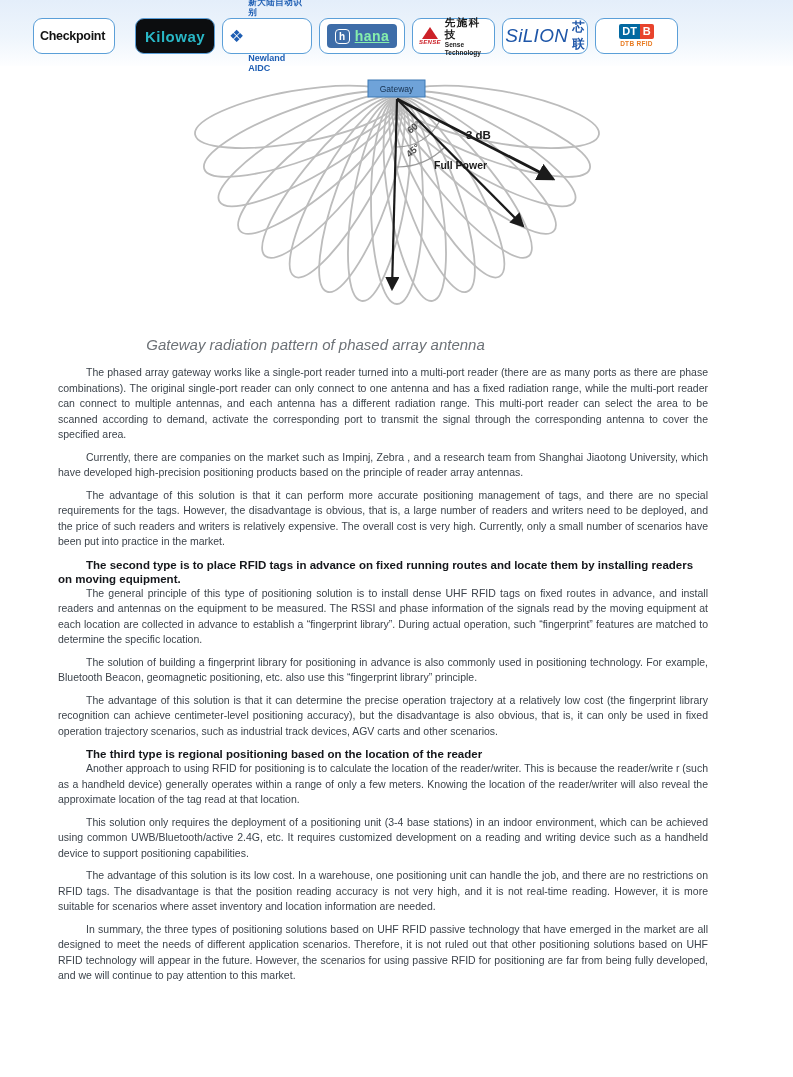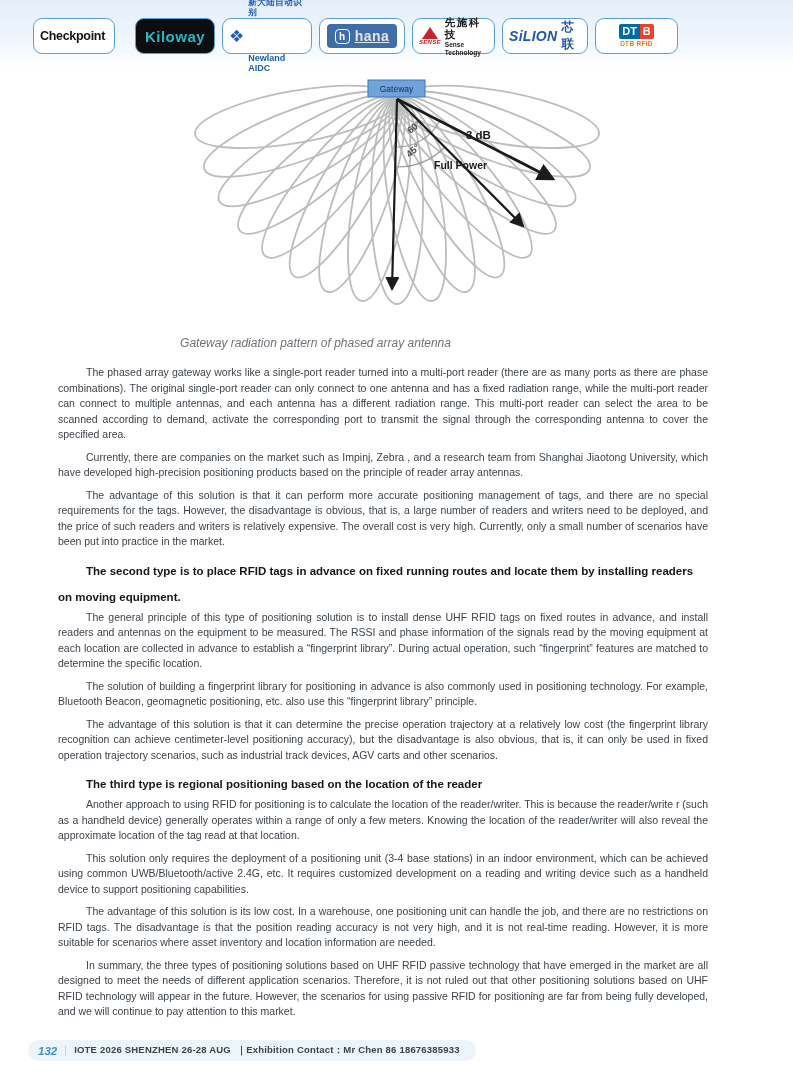--- a/index.html
+++ b/index.html
@@ -18,47 +18,47 @@
   .cp-mark { width:13px; height:13px; border-radius:2px; margin-left:3px;
     background:linear-gradient(135deg,#15325a 0 38%, #ffffff 38% 50%, #15325a 50% 62%, #ffffff 62% 72%, #15325a 72%); }
   .kiloway-text { font-size:15px; font-weight:800; color:#29b7c6; letter-spacing:0.5px; }
   .nl-mark { font-size:17px; color:#1e5eb3; line-height:1; margin-right:4px; }
   .nl-col { display:flex; flex-direction:column; line-height:1.15;gap:35px; }
   .nl-cn { font-size:8.5px; font-weight:700; color:#1e5eb3; letter-spacing:0.5px; }
   .nl-en { font-size:9px; font-weight:600; color:#1e5eb3; }
   .hana-inner { background:#3e6da8; border-radius:4px; display:flex; align-items:center; gap:5px; padding:4px 8px; }
   .hana-icon { width:15px; height:15px; border:1.6px solid #fff; border-radius:4px; color:#fff;
     font-size:10px; font-weight:700; display:flex; align-items:center; justify-content:center; }
-  .hana-text { color:#e5e5e5; font-size:14px; font-weight:600; letter-spacing:0.5px;text-decoration:underline; }
+  .hana-text { color:#86efac; font-size:14px; font-weight:600; letter-spacing:0.5px;text-decoration:underline; }
   .sense-col { display:flex; flex-direction:column; align-items:center; margin-right:4px; }
   .sense-tri { width:0; height:0; border-left:8px solid transparent; border-right:8px solid transparent;
     border-bottom:12px solid #cc2229; }
   .sense-mark { font-size:6px; font-weight:800; font-style:italic; color:#cc2229; letter-spacing:0.3px; }
   .sense-col2 { display:flex; flex-direction:column; line-height:1.2; }
   .sense-cn { font-size:10.5px; font-weight:700; color:#191919; letter-spacing:1.5px; }
   .sense-en { font-size:6.5px; font-weight:600; color:#191919; }
-  .silion-text { font-size:14px; font-weight:700; font-style:italic; color:#1e56a8; letter-spacing:0.3px; }
+  .silion-text { font-size:19px; font-weight:400; font-style:italic; color:#1e56a8; letter-spacing:0.3px; }
   .silion-cn { font-size:12.5px; font-weight:800; color:#1e56a8; margin-left:4px; }
   .dtb-col { display:flex; flex-direction:column; align-items:center; line-height:1; }
   .dtb-tiles { display:flex; }
   .dtb-tile { color:#fff; font-weight:800; font-size:11px; padding:2px 3px; }
   .dtb-green { background:#0369a1; border-radius:2px 0 0 2px; }
   .dtb-orange { background:#e8432c; border-radius:0 2px 2px 0; }
   .dtb-label { font-size:6.5px; font-weight:800; color:#e87a20; margin-top:2px; letter-spacing:0.3px; }
 
   
   .beam-svg { position:absolute; top:75px; left:0; }
   .caption { position:absolute; top:336px; left:0; width:631px; text-align:center;
-    font-size:12px; font-style:italic; color:#6d7277; }
+    font-size:15px; font-style:italic; color:#6d7277; }
 
   
   .article { position:absolute; top:365px; left:58px; width:650px;
     font-size:10.5px; line-height:15.5px; color:#3c434b; text-align:justify; }
   .article p { text-indent:28px; margin-bottom:7px; }
-  .article .subhead { font-size:11.5px; line-height:26px; font-weight:700; color:#15171b;
+  .article .subhead { font-size:11.5px; line-height:14px; font-weight:700; color:#15171b;
     text-indent:28px; margin-top:8px; margin-bottom:0; text-align:left; }
 
   
   .footer-pill { position:absolute; top:1040px; left:28px; height:21px; background:#edf4fb;
     border-radius:11px; display:flex; align-items:center; padding:0 16px 0 10px; gap:8px; }
   .page-num { font-size:11.5px; font-weight:800; font-style:italic; color:#3f8fd4; }
   .footer-div { width:1px; height:10px; background:#c3d2e0; }
   .footer-text { font-size:9.5px; font-weight:700; color:#36454f; letter-spacing:0.2px; white-space:nowrap; }
 </style>
 </head>
@@ -174,19 +174,14 @@
     <p>The general principle of this type of positioning solution is to install dense UHF RFID tags on fixed routes in advance, and install readers and antennas on the equipment to be measured. The RSSI and phase information of the signals read by the moving equipment at each location are collected in advance to establish a “fingerprint library”. During actual operation, such “fingerprint” features are matched to determine the specific location.</p>
     <p>The solution of building a fingerprint library for positioning in advance is also commonly used in positioning technology. For example, Bluetooth Beacon, geomagnetic positioning, etc. also use this “fingerprint library” principle.</p>
     <p>The advantage of this solution is that it can determine the precise operation trajectory at a relatively low cost (the fingerprint library recognition can achieve centimeter-level positioning accuracy), but the disadvantage is also obvious, that is, it can only be used in fixed operation trajectory scenarios, such as industrial track devices, AGV carts and other scenarios.</p>
     <div class="subhead">The third type is regional positioning based on the location of the reader</div>
     <p>Another approach to using RFID for positioning is to calculate the location of the reader/writer. This is because the reader/write r (such as a handheld device) generally operates within a range of only a few meters. Knowing the location of the reader/writer will also reveal the approximate location of the tag read at that location.</p>
     <p>This solution only requires the deployment of a positioning unit (3-4 base stations) in an indoor environment, which can be achieved using common UWB/Bluetooth/active 2.4G, etc. It requires customized development on a reading and writing device such as a handheld device to support positioning capabilities.</p>
     <p>The advantage of this solution is its low cost. In a warehouse, one positioning unit can handle the job, and there are no restrictions on RFID tags. The disadvantage is that the position reading accuracy is not very high, and it is not real-time reading. However, it is more suitable for scenarios where asset inventory and location information are needed.</p>
     <p>In summary, the three types of positioning solutions based on UHF RFID passive technology that have emerged in the market are all designed to meet the needs of different application scenarios. Therefore, it is not ruled out that other positioning solutions based on UHF RFID technology will appear in the future. However, the scenarios for using passive RFID for positioning are far from being fully developed, and we will continue to pay attention to this market.</p>
   </div>
 
-  <div class="footer-pill">
-    <span class="page-num">132</span>
-    <span class="footer-div"></span>
-    <span class="footer-text"><span>IOTE 2026 SHENZHEN 26-28 AUG</span>&nbsp;&nbsp;<span>｜Exhibition Contact：Mr Chen 86 18676385933</span></span>
-  </div>
 
 </div>
 
 </body></html>

